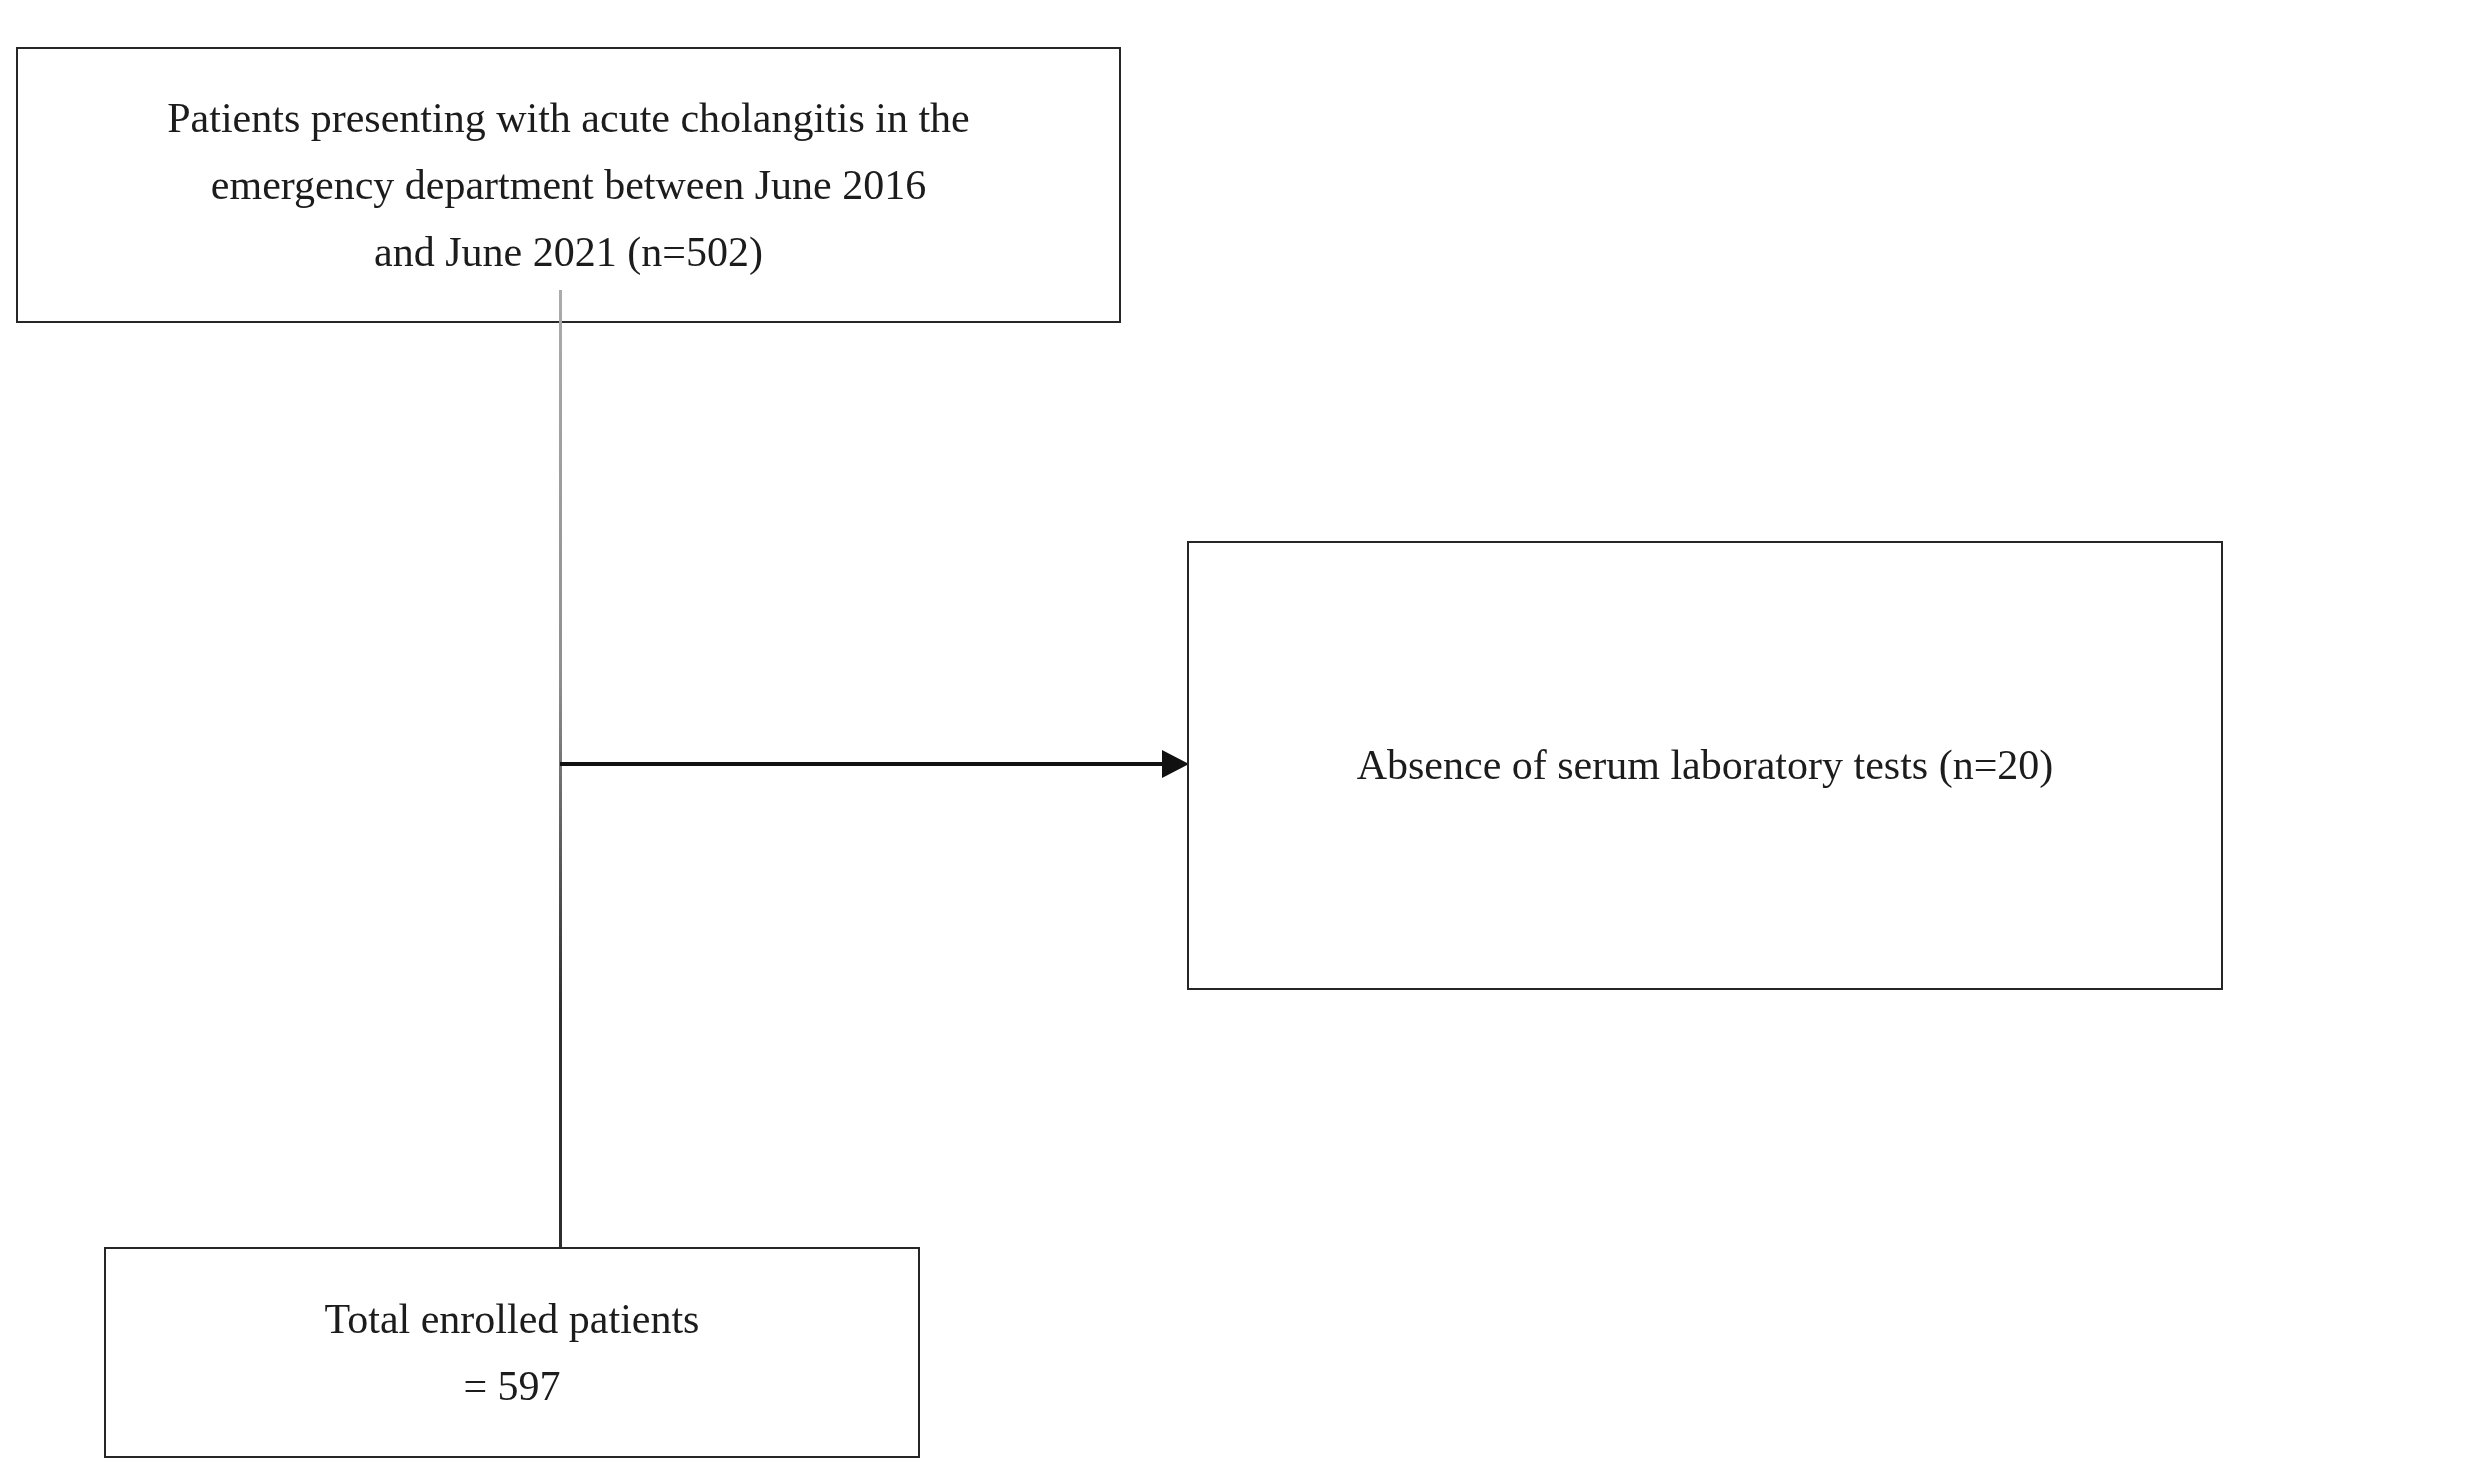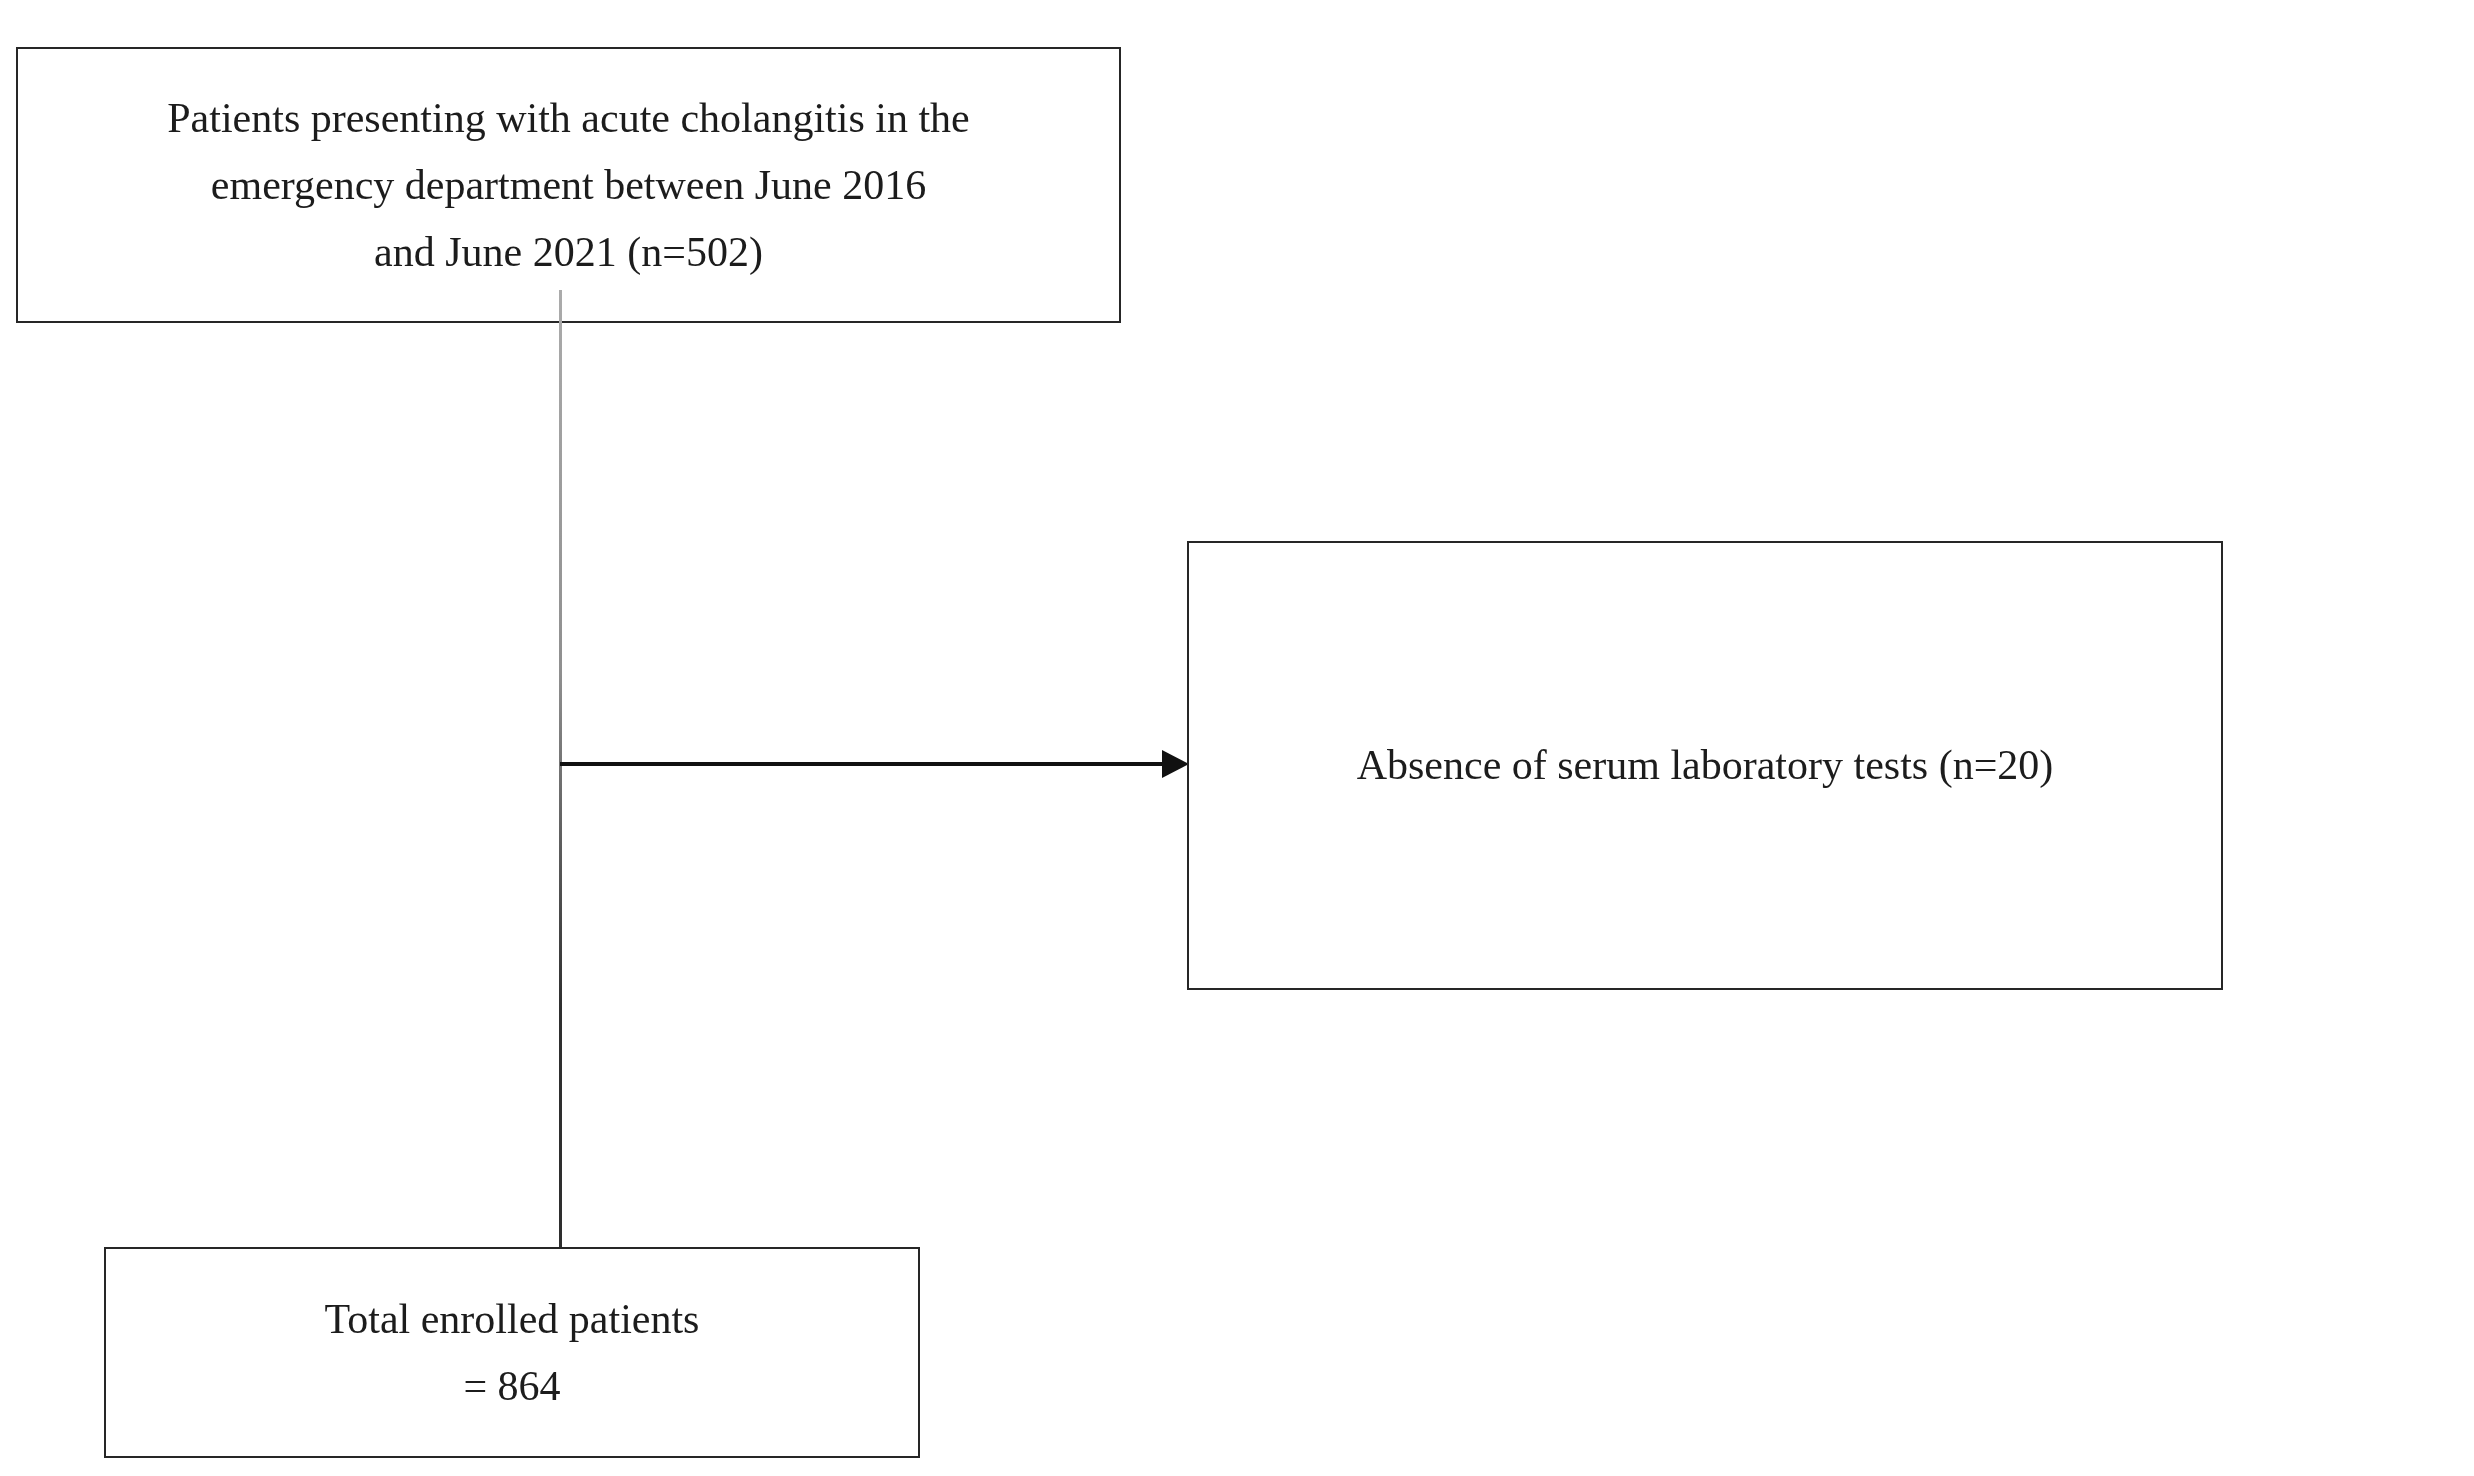--- a/index.html
+++ b/index.html
@@ -72,17 +72,17 @@
 
   <div class="h-arrow"></div>
   <div class="arrowhead"></div>
 
   <div class="node box-excluded">
     <span>Absence of serum laboratory tests (n=20)</span>
   </div>
 
   <div class="node box-enrolled">
     <span>Total enrolled patients</span>
-    <span>= 864</span>
+    <span>= 597</span>
   </div>
 
 </div>
 
 
 </body></html>

